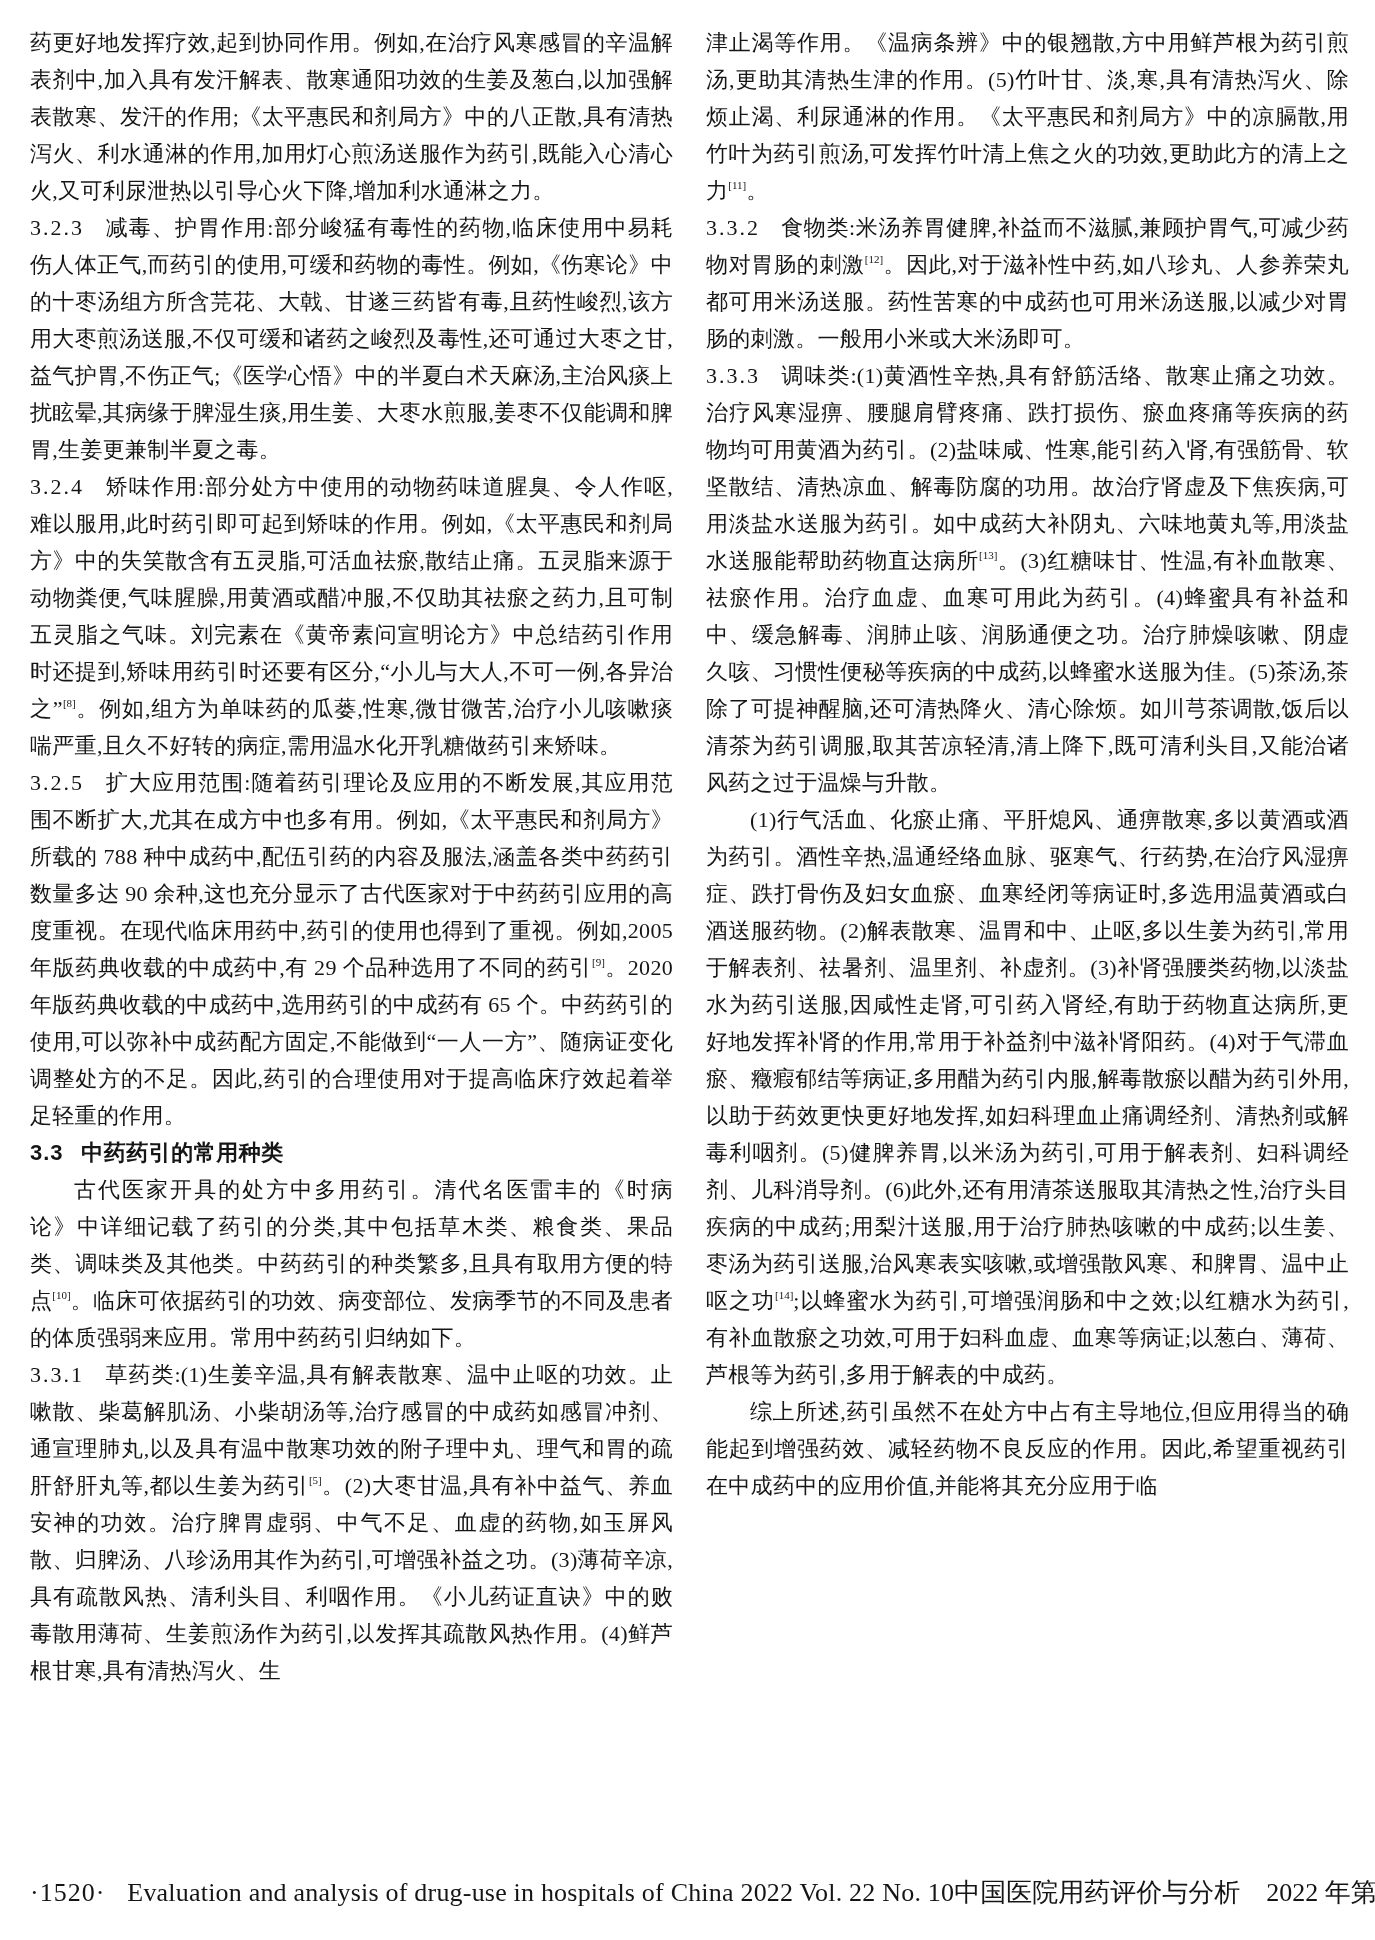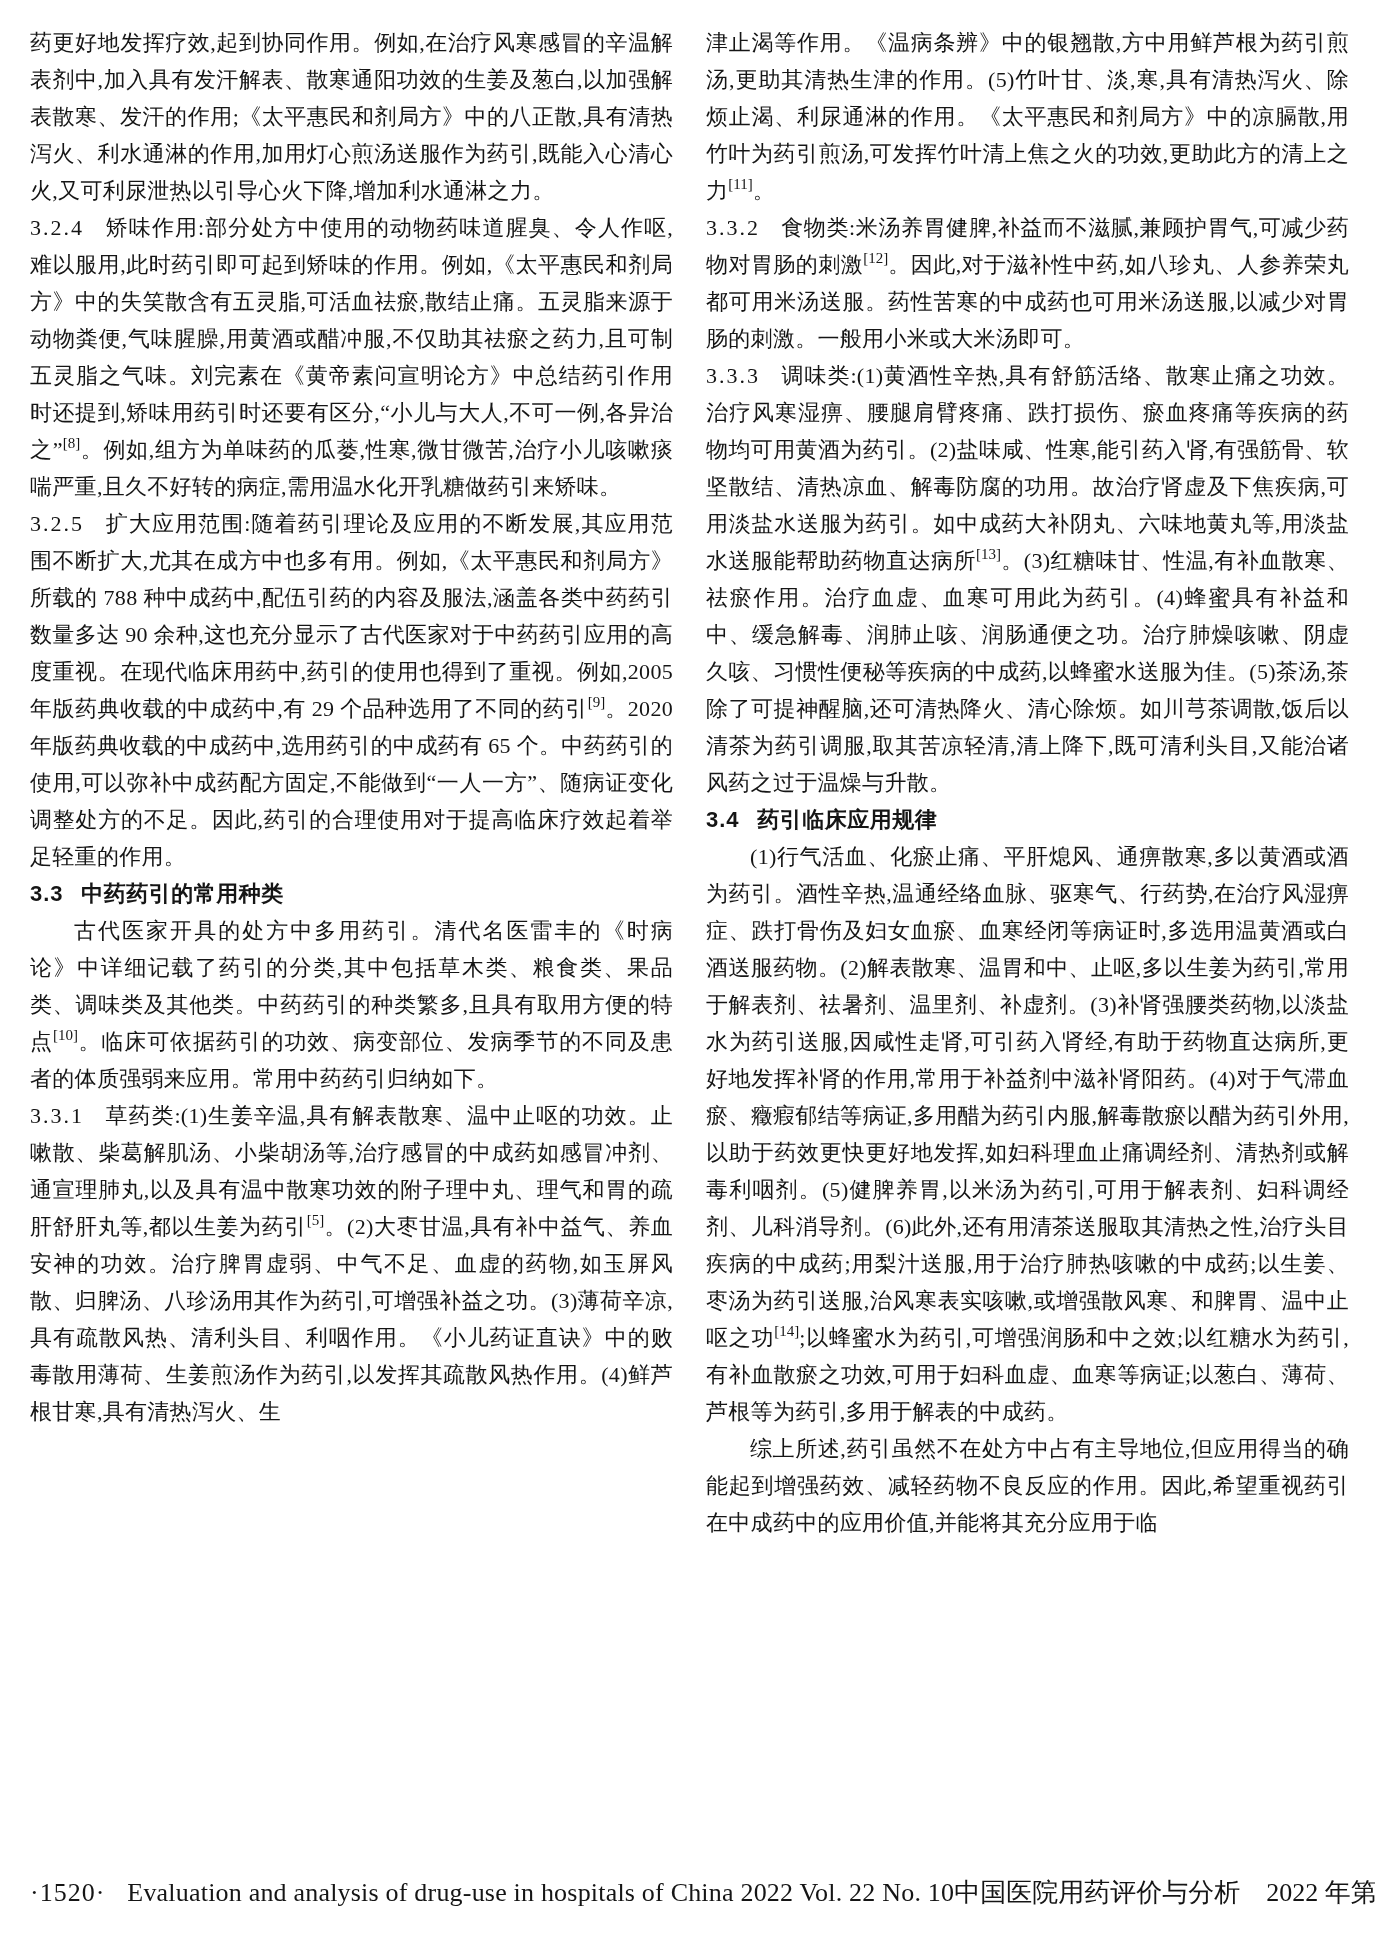--- a/index.html
+++ b/index.html
@@ -44,21 +44,21 @@
     font-family: "Liberation Sans", "DejaVu Sans", sans-serif;
     letter-spacing: 0.5px;
   }
   .sec-label {
     display: inline-block;
     margin-right: 0.95em;
     letter-spacing: 2px;
   }
   p.block.heading .sec-label { margin-right: 0.8em; letter-spacing: 1px; }
   sup.ref {
-    font-size: 15px;
+    font-size: 11px;
     line-height: 0;
     vertical-align: 9px;
     letter-spacing: 0;
   }
   .footer {
     position: absolute;
     left: 30px;
     right: 27px;
     top: 1878px;
     display: flex;
@@ -82,31 +82,31 @@
     justify-content: flex-end;
   }
 </style>
 </head>
 <body>
 
 <div class="page">
   <div class="columns">
     <div class="col" id="col-left">
         <p class="block flush">药更好地发挥疗效,起到协同作用。例如,在治疗风寒感冒的辛温解表剂中,加入具有发汗解表、散寒通阳功效的生姜及葱白,以加强解表散寒、发汗的作用;《太平惠民和剂局方》中的八正散,具有清热泻火、利水通淋的作用,加用灯心煎汤送服作为药引,既能入心清心火,又可利尿泄热以引导心火下降,增加利水通淋之力。</p>
+        <p class="block flush"><span class="sec-label">3.2.3</span>减毒、护胃作用:部分峻猛有毒性的药物,临床使用中易耗伤人体正气,而药引的使用,可缓和药物的毒性。例如,《伤寒论》中的十枣汤组方所含芫花、大戟、甘遂三药皆有毒,且药性峻烈,该方用大枣煎汤送服,不仅可缓和诸药之峻烈及毒性,还可通过大枣之甘,益气护胃,不伤正气;《医学心悟》中的半夏白术天麻汤,主治风痰上扰眩晕,其病缘于脾湿生痰,用生姜、大枣水煎服,姜枣不仅能调和脾胃,生姜更兼制半夏之毒。</p>
         <p class="block flush"><span class="sec-label">3.2.4</span>矫味作用:部分处方中使用的动物药味道腥臭、令人作呕,难以服用,此时药引即可起到矫味的作用。例如,《太平惠民和剂局方》中的失笑散含有五灵脂,可活血祛瘀,散结止痛。五灵脂来源于动物粪便,气味腥臊,用黄酒或醋冲服,不仅助其祛瘀之药力,且可制五灵脂之气味。刘完素在《黄帝素问宣明论方》中总结药引作用时还提到,矫味用药引时还要有区分,“小儿与大人,不可一例,各异治之”<sup class="ref">[8]</sup>。例如,组方为单味药的瓜蒌,性寒,微甘微苦,治疗小儿咳嗽痰喘严重,且久不好转的病症,需用温水化开乳糖做药引来矫味。</p>
         <p class="block flush"><span class="sec-label">3.2.5</span>扩大应用范围:随着药引理论及应用的不断发展,其应用范围不断扩大,尤其在成方中也多有用。例如,《太平惠民和剂局方》所载的 788 种中成药中,配伍引药的内容及服法,涵盖各类中药药引数量多达 90 余种,这也充分显示了古代医家对于中药药引应用的高度重视。在现代临床用药中,药引的使用也得到了重视。例如,2005 年版药典收载的中成药中,有 29 个品种选用了不同的药引<sup class="ref">[9]</sup>。2020 年版药典收载的中成药中,选用药引的中成药有 65 个。中药药引的使用,可以弥补中成药配方固定,不能做到“一人一方”、随病证变化调整处方的不足。因此,药引的合理使用对于提高临床疗效起着举足轻重的作用。</p>
         <p class="block heading flush"><span class="sec-label">3.3</span>中药药引的常用种类</p>
         <p class="block indent">古代医家开具的处方中多用药引。清代名医雷丰的《时病论》中详细记载了药引的分类,其中包括草木类、粮食类、果品类、调味类及其他类。中药药引的种类繁多,且具有取用方便的特点<sup class="ref">[10]</sup>。临床可依据药引的功效、病变部位、发病季节的不同及患者的体质强弱来应用。常用中药药引归纳如下。</p>
         <p class="block flush"><span class="sec-label">3.3.1</span>草药类:(1)生姜辛温,具有解表散寒、温中止呕的功效。止嗽散、柴葛解肌汤、小柴胡汤等,治疗感冒的中成药如感冒冲剂、通宣理肺丸,以及具有温中散寒功效的附子理中丸、理气和胃的疏肝舒肝丸等,都以生姜为药引<sup class="ref">[5]</sup>。(2)大枣甘温,具有补中益气、养血安神的功效。治疗脾胃虚弱、中气不足、血虚的药物,如玉屏风散、归脾汤、八珍汤用其作为药引,可增强补益之功。(3)薄荷辛凉,具有疏散风热、清利头目、利咽作用。《小儿药证直诀》中的败毒散用薄荷、生姜煎汤作为药引,以发挥其疏散风热作用。(4)鲜芦根甘寒,具有清热泻火、生</p>
       </div>
     <div class="col" id="col-right">
         <p class="block flush">津止渴等作用。《温病条辨》中的银翘散,方中用鲜芦根为药引煎汤,更助其清热生津的作用。(5)竹叶甘、淡,寒,具有清热泻火、除烦止渴、利尿通淋的作用。《太平惠民和剂局方》中的凉膈散,用竹叶为药引煎汤,可发挥竹叶清上焦之火的功效,更助此方的清上之力<sup class="ref">[11]</sup>。</p>
         <p class="block flush"><span class="sec-label">3.3.2</span>食物类:米汤养胃健脾,补益而不滋腻,兼顾护胃气,可减少药物对胃肠的刺激<sup class="ref">[12]</sup>。因此,对于滋补性中药,如八珍丸、人参养荣丸都可用米汤送服。药性苦寒的中成药也可用米汤送服,以减少对胃肠的刺激。一般用小米或大米汤即可。</p>
         <p class="block flush"><span class="sec-label">3.3.3</span>调味类:(1)黄酒性辛热,具有舒筋活络、散寒止痛之功效。治疗风寒湿痹、腰腿肩臂疼痛、跌打损伤、瘀血疼痛等疾病的药物均可用黄酒为药引。(2)盐味咸、性寒,能引药入肾,有强筋骨、软坚散结、清热凉血、解毒防腐的功用。故治疗肾虚及下焦疾病,可用淡盐水送服为药引。如中成药大补阴丸、六味地黄丸等,用淡盐水送服能帮助药物直达病所<sup class="ref">[13]</sup>。(3)红糖味甘、性温,有补血散寒、祛瘀作用。治疗血虚、血寒可用此为药引。(4)蜂蜜具有补益和中、缓急解毒、润肺止咳、润肠通便之功。治疗肺燥咳嗽、阴虚久咳、习惯性便秘等疾病的中成药,以蜂蜜水送服为佳。(5)茶汤,茶除了可提神醒脑,还可清热降火、清心除烦。如川芎茶调散,饭后以清茶为药引调服,取其苦凉轻清,清上降下,既可清利头目,又能治诸风药之过于温燥与升散。</p>
-        <p class="block heading flush"><span class="sec-label">3.4</span>药引临床应用规律</p>
         <p class="block indent">(1)行气活血、化瘀止痛、平肝熄风、通痹散寒,多以黄酒或酒为药引。酒性辛热,温通经络血脉、驱寒气、行药势,在治疗风湿痹症、跌打骨伤及妇女血瘀、血寒经闭等病证时,多选用温黄酒或白酒送服药物。(2)解表散寒、温胃和中、止呕,多以生姜为药引,常用于解表剂、祛暑剂、温里剂、补虚剂。(3)补肾强腰类药物,以淡盐水为药引送服,因咸性走肾,可引药入肾经,有助于药物直达病所,更好地发挥补肾的作用,常用于补益剂中滋补肾阳药。(4)对于气滞血瘀、癥瘕郁结等病证,多用醋为药引内服,解毒散瘀以醋为药引外用,以助于药效更快更好地发挥,如妇科理血止痛调经剂、清热剂或解毒利咽剂。(5)健脾养胃,以米汤为药引,可用于解表剂、妇科调经剂、儿科消导剂。(6)此外,还有用清茶送服取其清热之性,治疗头目疾病的中成药;用梨汁送服,用于治疗肺热咳嗽的中成药;以生姜、枣汤为药引送服,治风寒表实咳嗽,或增强散风寒、和脾胃、温中止呕之功<sup class="ref">[14]</sup>;以蜂蜜水为药引,可增强润肠和中之效;以红糖水为药引,有补血散瘀之功效,可用于妇科血虚、血寒等病证;以葱白、薄荷、芦根等为药引,多用于解表的中成药。</p>
         <p class="block indent">综上所述,药引虽然不在处方中占有主导地位,但应用得当的确能起到增强药效、减轻药物不良反应的作用。因此,希望重视药引在中成药中的应用价值,并能将其充分应用于临</p>
       </div>
   </div>
 
   <div class="footer">
     <span class="page-num">·1520·</span>
     <span class="journal-en">Evaluation and analysis of drug-use in hospitals of China 2022 Vol. 22 No. 10</span>
     <span class="journal-cn-group">
       <span>中国医院用药评价与分析</span>

